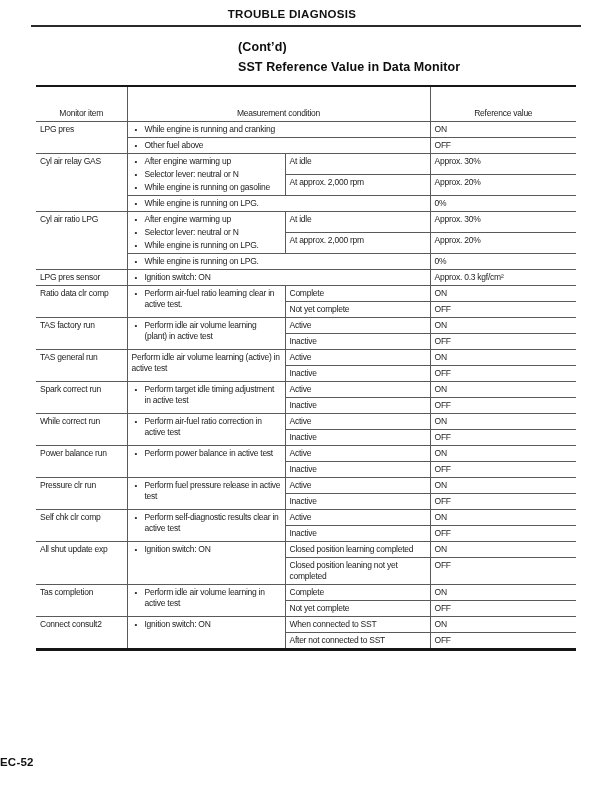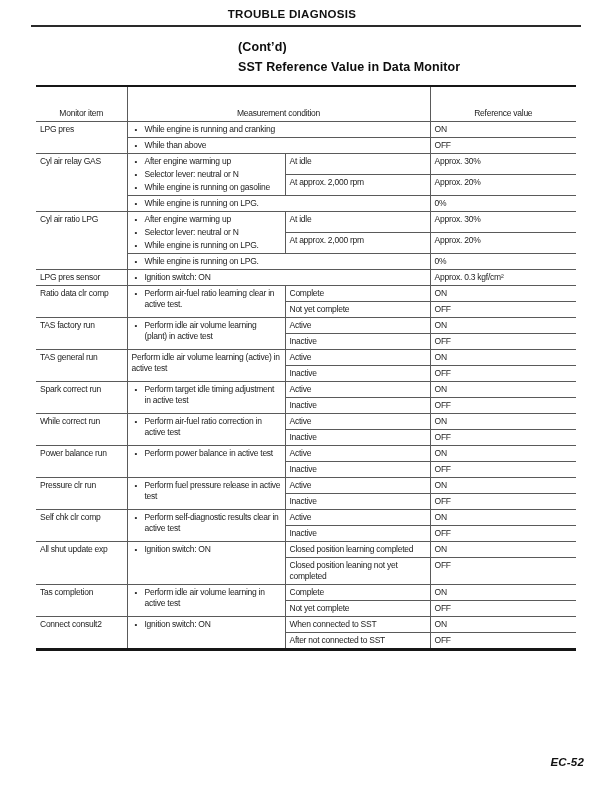--- a/index.html
+++ b/index.html
@@ -51,23 +51,22 @@
   .c-cond { padding-left: 3px; }
   .c-sub  { }
   .c-ref  { }
   .bl { display: flex; margin-bottom: 2px; }
   .bl:last-child { margin-bottom: 0; }
   .bg { flex: 0 0 13px; width: 13px; padding-left: 3px; font-size: 8px; }
   .bt { flex: 1 1 auto; }
 
   .page-number {
     position: absolute; top: 756px; left: 0; width: 584px;
-    text-align: right; font-weight: bold; font-size: 11.5px; color: #111;
+    text-align: left; font-weight: bold; font-size: 11.5px; color: #111;
     letter-spacing: 0.2px;
-    font-style: italic;
   }
 </style>
 </head>
 <body>
 
 <div class="page">
 
   <div class="doc-title">TROUBLE DIAGNOSIS</div>
 
   <div class="title-rule"></div>
@@ -99,21 +98,21 @@
               <span class="bg">•</span>
               <span class="bt">While engine is running and cranking</span>
             </div>
           </td>
           <td class="c-ref v">ON</td>
         </tr>
         <tr>
           <td colspan="2" class="c-cond v">
             <div class="bl">
               <span class="bg">•</span>
-              <span class="bt">While than above</span>
+              <span class="bt">Other fuel above</span>
             </div>
           </td>
           <td class="c-ref v">OFF</td>
         </tr>
         <tr>
           <td rowspan="3" class="c-item">Cyl air relay GAS</td>
           <td rowspan="2" class="c-cond v">
             <div class="bl">
               <span class="bg">•</span>
               <span class="bt">After engine warming up</span>

